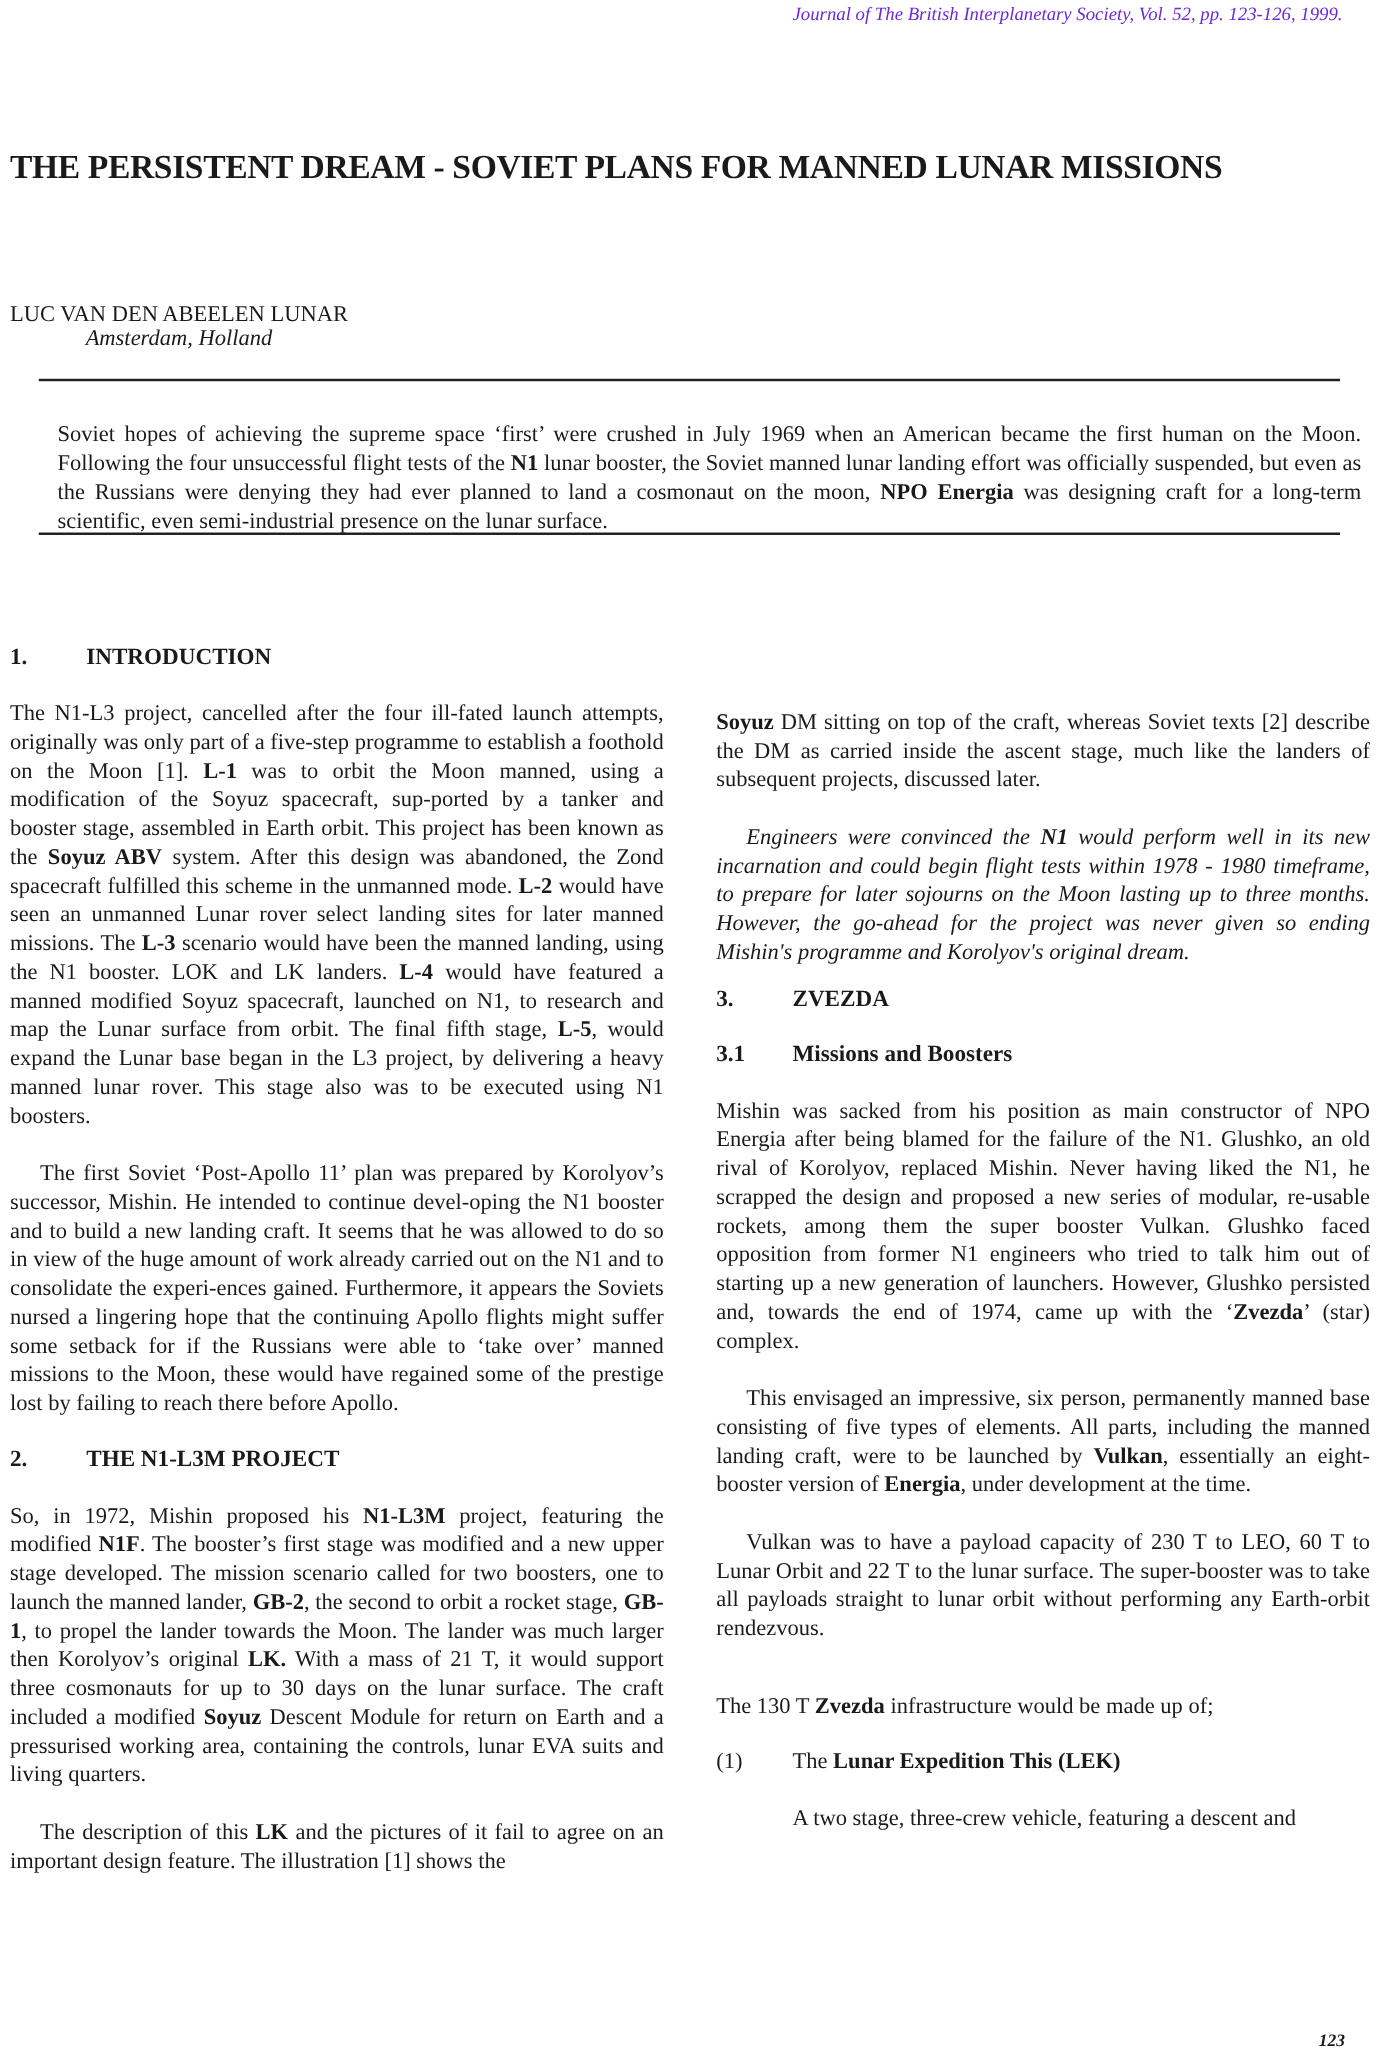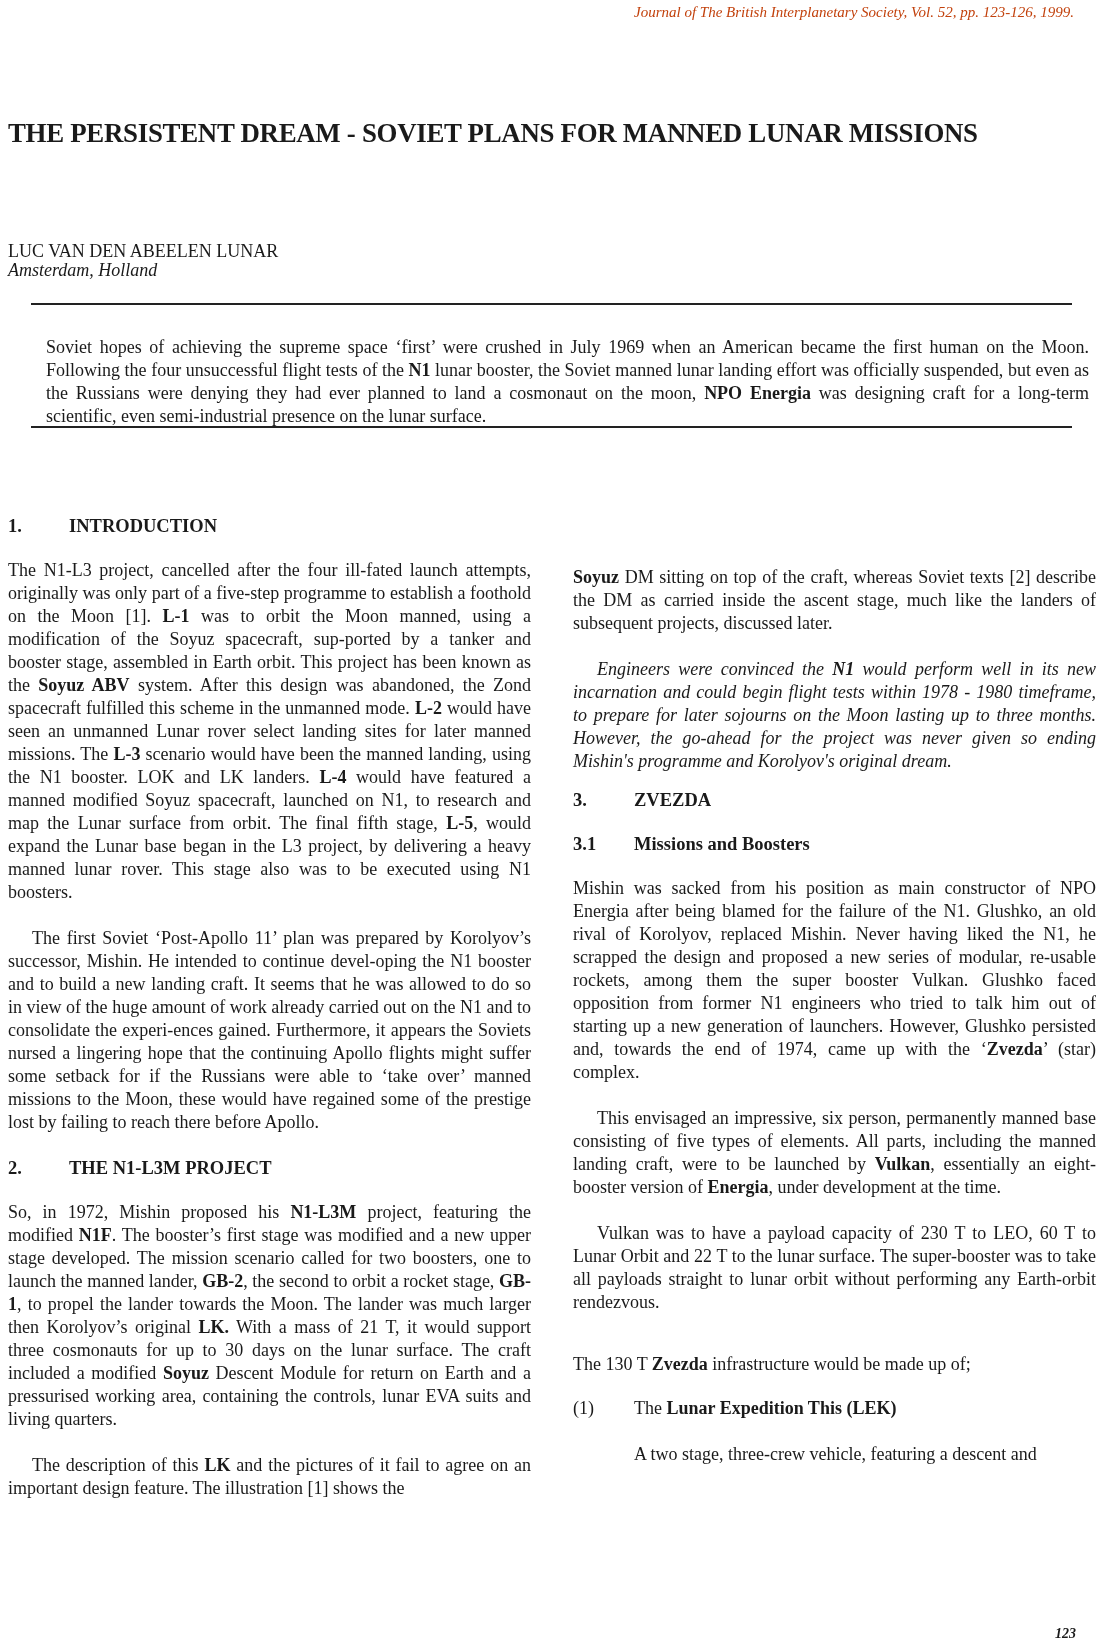--- a/index.html
+++ b/index.html
@@ -2,30 +2,30 @@
 <html><head>
 <meta charset="utf-8">
 <style>
   html, body { margin: 0; padding: 0; background: #ffffff; }
   body {
     width: 1104px; height: 1648px; position: relative; overflow: hidden;
     font-family: "Liberation Serif", "DejaVu Serif", serif; color: #1a1a1a;
   }
   .journal-ref {
     position: absolute; top: 4px; right: 30px;
-    font-style: italic; font-size: 15px; color: #c2410c; text-align: right;
+    font-style: italic; font-size: 15px; color: #6d28d9; text-align: right;
   }
   .title {
     position: absolute; top: 118px; left: 8px; width: 1090px;
     font-size: 27px; font-weight: bold; letter-spacing: -0.3px;
     white-space: nowrap; transform: scaleX(0.995); transform-origin: left;
   }
   .author-block { position: absolute; top: 242px; left: 8px; font-size: 18px; line-height: 19px; }
   .author-name { display: block; }
-  .author-affil { display: block; font-style: italic; }
+  .author-affil { display: block; font-style: italic; text-align: center; }
   .rule {
     position: absolute; left: 31px; width: 1041px; height: 0;
     border-top: 2px solid #222;
   }
   .abstract {
     position: absolute; top: 336px; left: 46px; width: 1043px;
     font-size: 18px; line-height: 23px; text-align: justify;
   }
   .col { position: absolute; top: 515px; width: 523px; font-size: 18px; line-height: 23px; }
   .col.left { left: 8px; }

